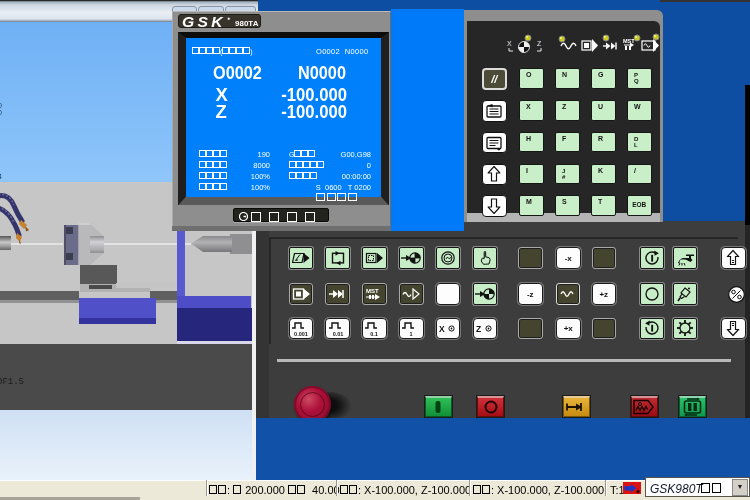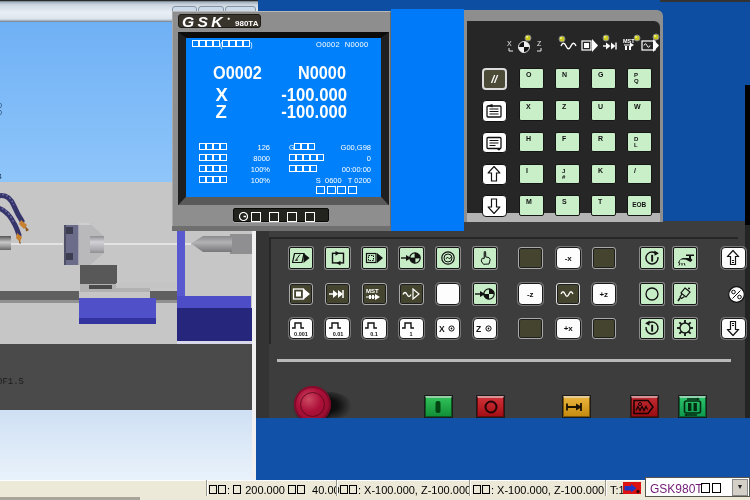--- a/index.html
+++ b/index.html
@@ -6,21 +6,21 @@
 #root{position:relative;width:750px;height:500px;font-family:"Liberation Sans",sans-serif;background:#0d4da2;overflow:hidden;}
 .a{position:absolute;}
 .cj{display:inline-block;border:1px solid #000;border-color:currentColor;vertical-align:middle;margin-top:-2px;}
 .bg,.bw,.bd{position:absolute;border-radius:2px;}
 .bg{background:#c7edc7;border:1.5px solid #141414;box-shadow:0 0 0 1px #8a8a8a;}
 .bw{background:#fdfdfd;border:1px solid #1a1a1a;border-radius:4px;box-shadow:0 0 0 1px #777;}
 .bd{background:#45452f;border:1px solid #a9a9a9;border-radius:3px;box-shadow:inset 0 0 0 1px #1e1e1e;}
 .bg svg,.bw svg,.bd svg{position:absolute;left:50%;top:50%;transform:translate(-50%,-50%);}
 .key{position:absolute;width:24.5px;height:20.5px;background:#c9efc9;border:1px solid #161616;border-radius:2px;font-size:7px;font-weight:bold;color:#111;padding:4px 0 0 6px;line-height:3.5px;}
 .lbtn{position:absolute;width:25.5px;height:21.5px;background:#fff;border:1px solid #111;border-radius:4px;}
-.scr-s{font-size:7.5px;color:#fff;position:absolute;white-space:pre;}
+.scr-s{font-size:7.5px;color:#fff;position:absolute;white-space:pre;margin-top:7px;}
 .scr-b{font-size:18.5px;font-weight:bold;color:#fff;position:absolute;}
 .sb{font-size:11px;color:#000;position:absolute;top:483.5px;white-space:pre;}
 </style></head><body>
 <div id="root">
 
 <div class="a" style="left:0;top:0;width:258px;height:22px;background:linear-gradient(#6a7886 0%,#aab6c2 7%,#ccd6e0 18%,#e9eff5 55%,#dde5ee 85%,#9aa6b4 96%,#606c7a 100%);border-top:1px solid #2a2a2a;"></div>
 <div class="a" style="left:172px;top:5.5px;width:25px;height:9px;background:#ccd9e8;border:1px solid #8494a4;border-radius:3px 3px 0 0;"></div>
 <div class="a" style="left:198px;top:5.5px;width:26px;height:9px;background:#ccd9e8;border:1px solid #8494a4;border-radius:3px 3px 0 0;"></div>
 <div class="a" style="left:225px;top:5.5px;width:31px;height:9px;background:#ccd9e8;border:1px solid #8494a4;border-radius:3px 3px 0 0;"></div>
 <div class="a" style="left:0;top:22px;width:256px;height:160px;background:linear-gradient(#6fb0f5,#8fc6fa);"></div>
@@ -353,21 +353,21 @@
 <div class="a" style="left:186px;top:38px;width:194.5px;height:158.5px;background:#0080fa;"></div>
 <div class="scr-s" style="left:192px;top:39.5px;"><i class="cj" style="width:6.5px;height:7px;border-width:1px;margin-right:0.5px;"></i><i class="cj" style="width:6.5px;height:7px;border-width:1px;margin-right:0.5px;"></i><i class="cj" style="width:6.5px;height:7px;border-width:1px;margin-right:0.5px;"></i><i class="cj" style="width:6.5px;height:7px;border-width:1px;margin-right:0.5px;"></i><span style="font-size:7px;">(</span><i class="cj" style="width:6.5px;height:7px;border-width:1px;margin-right:0.5px;"></i><i class="cj" style="width:6.5px;height:7px;border-width:1px;margin-right:0.5px;"></i><i class="cj" style="width:6.5px;height:7px;border-width:1px;margin-right:0.5px;"></i><i class="cj" style="width:6.5px;height:7px;border-width:1px;margin-right:0.5px;"></i><span style="font-size:7px;">)</span></div>
 <div class="scr-s" style="left:316px;top:39.5px;letter-spacing:0.3px;">O0002  N0000</div>
 <div class="scr-b" style="left:213px;top:62px;transform:scaleX(0.88);transform-origin:left top;">O0002</div>
 <div class="scr-b" style="left:298px;top:62px;transform:scaleX(0.88);transform-origin:left top;">N0000</div>
 <div class="scr-b" style="left:215.5px;top:83.5px;">X</div>
 <div class="scr-b" style="left:268px;top:83.5px;width:79px;text-align:right;transform:scaleX(0.9);transform-origin:right top;">-100.000</div>
 <div class="scr-b" style="left:215.5px;top:100.5px;">Z</div>
 <div class="scr-b" style="left:268px;top:100.5px;width:79px;text-align:right;transform:scaleX(0.9);transform-origin:right top;">-100.000</div>
 <div class="scr-s" style="left:199px;top:142.5px;"><i class="cj" style="width:7px;height:7px;border-width:1px;margin-right:0px;"></i><i class="cj" style="width:7px;height:7px;border-width:1px;margin-right:0px;"></i><i class="cj" style="width:7px;height:7px;border-width:1px;margin-right:0px;"></i><i class="cj" style="width:7px;height:7px;border-width:1px;margin-right:0px;"></i></div>
-<div class="scr-s" style="left:230px;top:142.5px;width:40px;text-align:right;">126</div>
+<div class="scr-s" style="left:230px;top:142.5px;width:40px;text-align:right;">190</div>
 <div class="scr-s" style="left:289px;top:142.5px;"><span style="font-size:7px;">G</span><i class="cj" style="width:7px;height:7px;border-width:1px;margin-right:0px;"></i><i class="cj" style="width:7px;height:7px;border-width:1px;margin-right:0px;"></i><i class="cj" style="width:7px;height:7px;border-width:1px;margin-right:0px;"></i></div>
 <div class="scr-s" style="left:290px;top:142.5px;width:81px;text-align:right;">G00,G98</div>
 <div class="scr-s" style="left:199px;top:153.5px;"><i class="cj" style="width:7px;height:7px;border-width:1px;margin-right:0px;"></i><i class="cj" style="width:7px;height:7px;border-width:1px;margin-right:0px;"></i><i class="cj" style="width:7px;height:7px;border-width:1px;margin-right:0px;"></i><i class="cj" style="width:7px;height:7px;border-width:1px;margin-right:0px;"></i></div>
 <div class="scr-s" style="left:230px;top:153.5px;width:40px;text-align:right;">8000</div>
 <div class="scr-s" style="left:289px;top:153.5px;"><i class="cj" style="width:7px;height:7px;border-width:1px;margin-right:0px;"></i><i class="cj" style="width:7px;height:7px;border-width:1px;margin-right:0px;"></i><i class="cj" style="width:7px;height:7px;border-width:1px;margin-right:0px;"></i><i class="cj" style="width:7px;height:7px;border-width:1px;margin-right:0px;"></i><i class="cj" style="width:7px;height:7px;border-width:1px;margin-right:0px;"></i></div>
 <div class="scr-s" style="left:290px;top:153.5px;width:81px;text-align:right;">0</div>
 <div class="scr-s" style="left:199px;top:164.5px;"><i class="cj" style="width:7px;height:7px;border-width:1px;margin-right:0px;"></i><i class="cj" style="width:7px;height:7px;border-width:1px;margin-right:0px;"></i><i class="cj" style="width:7px;height:7px;border-width:1px;margin-right:0px;"></i><i class="cj" style="width:7px;height:7px;border-width:1px;margin-right:0px;"></i></div>
 <div class="scr-s" style="left:230px;top:164.5px;width:40px;text-align:right;">100%</div>
 <div class="scr-s" style="left:289px;top:164.5px;"><i class="cj" style="width:7px;height:7px;border-width:1px;margin-right:0px;"></i><i class="cj" style="width:7px;height:7px;border-width:1px;margin-right:0px;"></i><i class="cj" style="width:7px;height:7px;border-width:1px;margin-right:0px;"></i><i class="cj" style="width:7px;height:7px;border-width:1px;margin-right:0px;"></i></div>
 <div class="scr-s" style="left:290px;top:164.5px;width:81px;text-align:right;">00:00:00</div>
@@ -492,18 +492,18 @@
 <div class="a" style="left:605px;top:480px;width:1px;height:16px;background:#9a988c;"></div>
     <div class="a" style="left:606px;top:480px;width:1px;height:16px;background:#fff;"></div>
 <div class="sb" style="left:610px;">T:1</div>
 <svg class="a" style="left:623px;top:482px;" width="18" height="12">
       <rect x="0" y="0" width="18" height="12" fill="#dd1111"></rect>
       <rect x="1.5" y="4" width="7" height="4.5" fill="#2136c0"></rect>
       <polygon points="8,2 13.5,6.2 8,10.5" fill="#2136c0"></polygon>
       <circle cx="15" cy="9.5" r="1.7" fill="#3a0808"></circle>
     </svg>
 <div class="a" style="left:645px;top:477px;width:105px;height:20px;background:#fff;border:1px solid #58564a;">
-<span style="position:absolute;left:4px;top:3.5px;font-size:12px;color:#701a75;">GSK980T</span>
+<span style="position:absolute;left:4px;top:3.5px;font-size:12px;color:#0f172a;font-style:italic;">GSK980T</span>
 <span style="position:absolute;left:55px;top:5px;color:#000;font-size:0;line-height:0;"><i class="cj" style="width:9px;height:9.5px;border-width:1px;margin-right:1.5px;vertical-align:top;margin-top:0;"></i><i class="cj" style="width:9px;height:9.5px;border-width:1px;margin-right:1.5px;vertical-align:top;margin-top:0;"></i></span>
 <div style="position:absolute;right:1px;top:1px;width:16px;height:16.5px;background:#d4d0c8;border:1px solid #888;">
         <span style="position:absolute;left:3.5px;top:3px;font-size:7px;color:#222;">▼</span>
       </div>
 </div>
 </div>
 </body></html>

